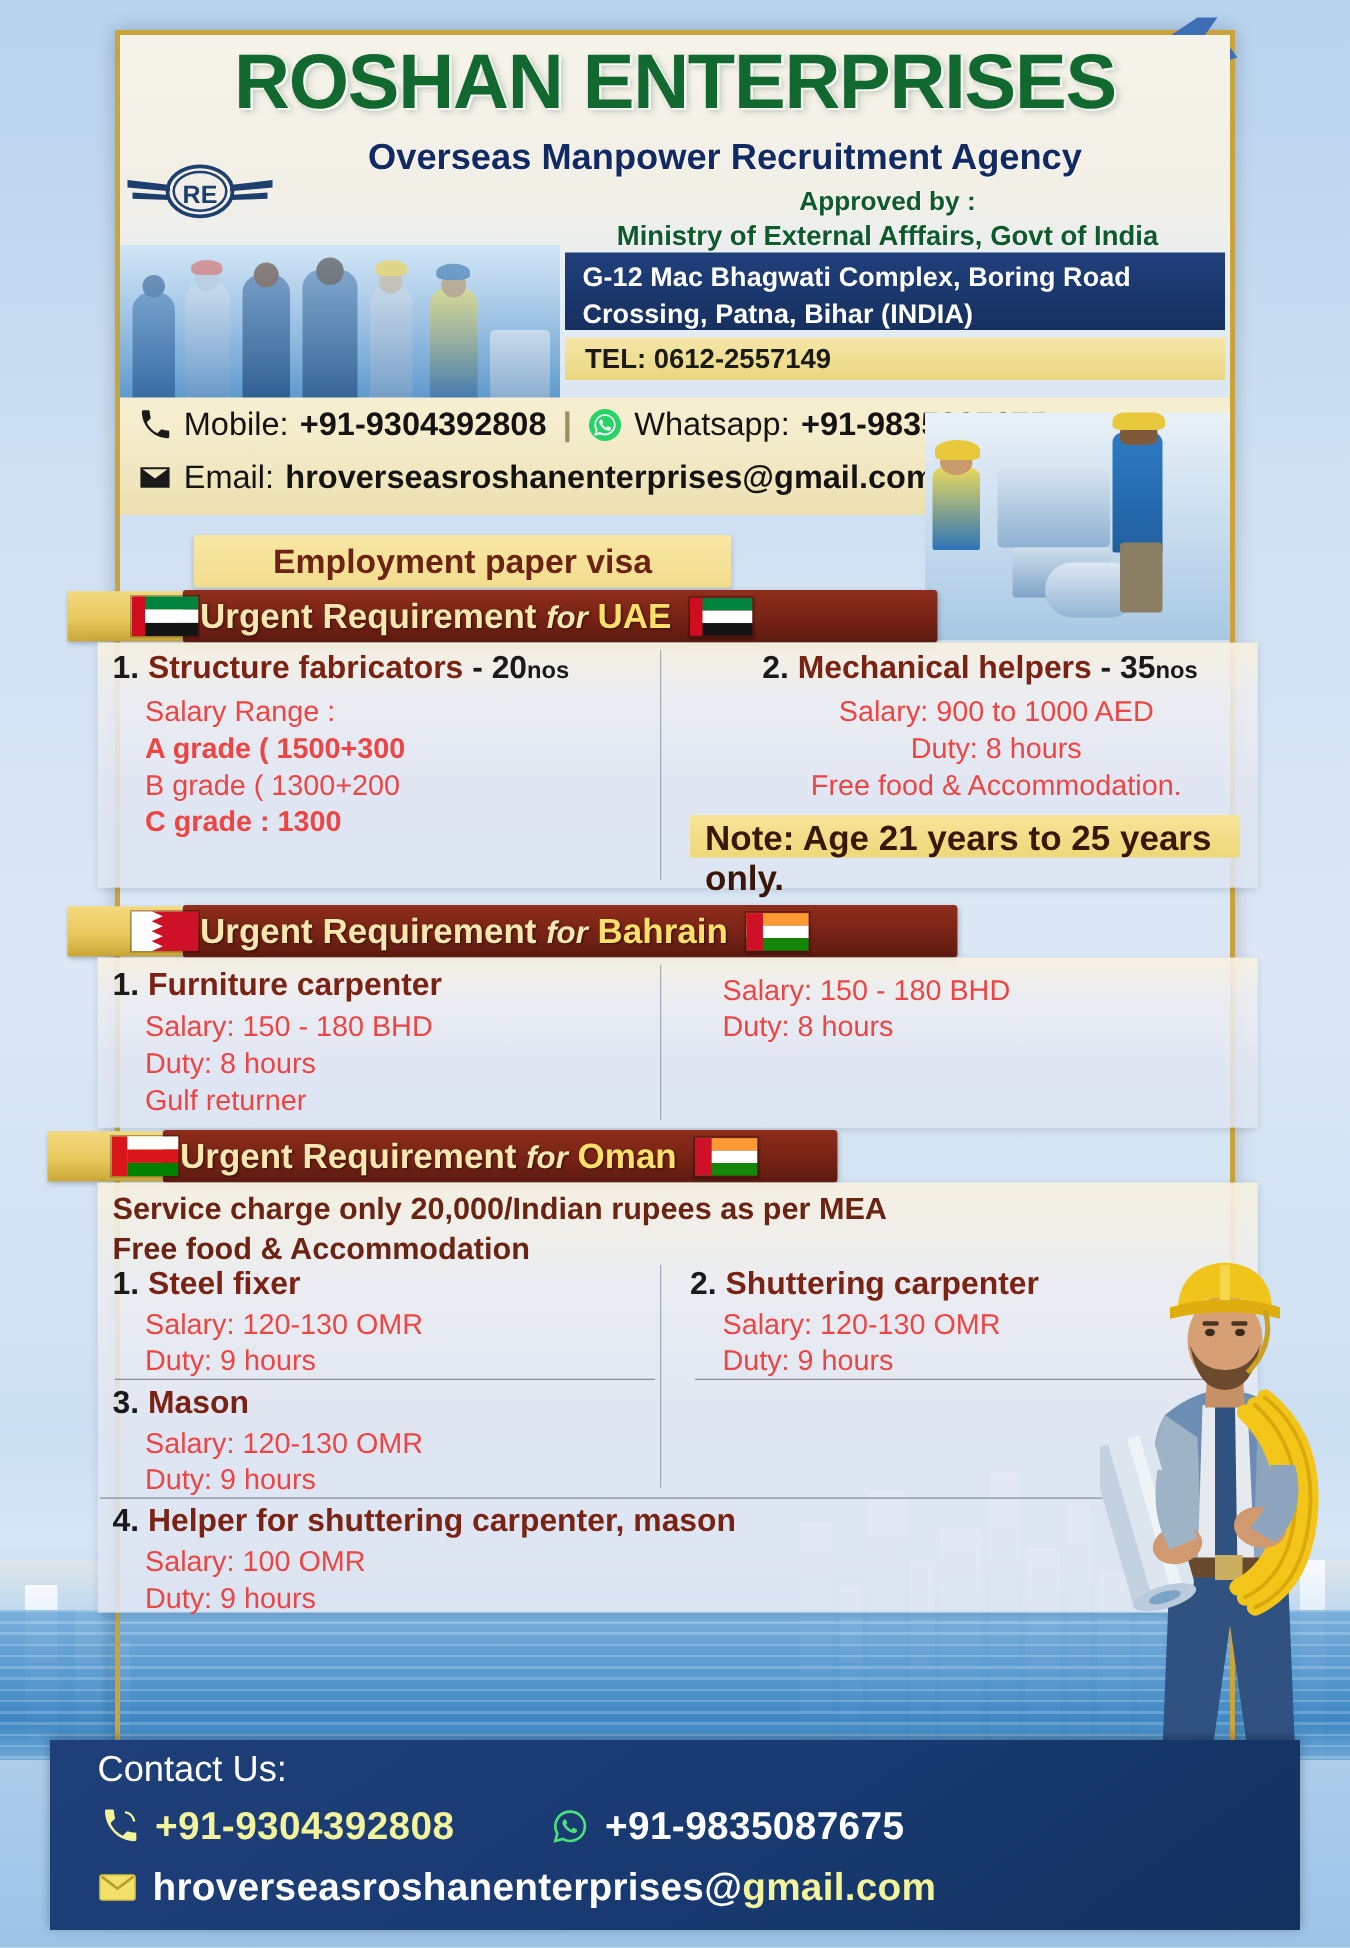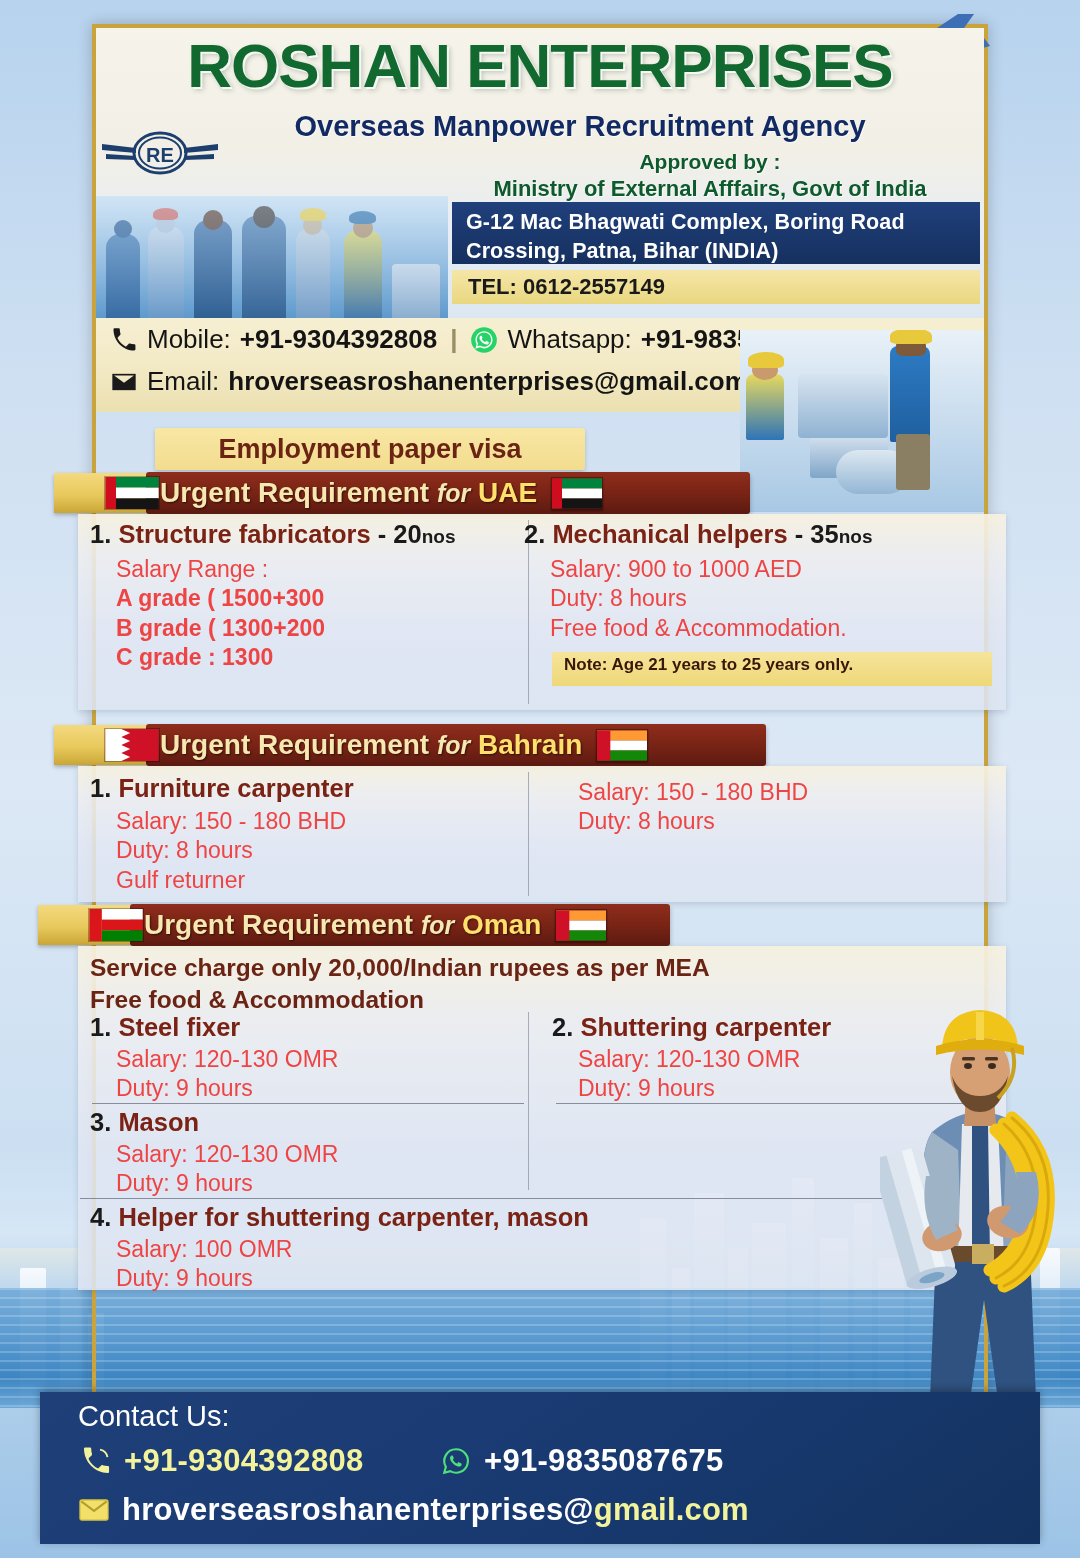--- a/index.html
+++ b/index.html
@@ -116,21 +116,21 @@
   .panel{position:absolute;
     background:linear-gradient(180deg,rgba(247,241,223,.93) 0%,rgba(238,238,240,.88) 22%,rgba(226,231,243,.86) 60%,rgba(221,229,242,.88) 100%);
     box-shadow:0 2px 6px rgba(40,60,90,.18);}
   .jt{font-size:25.5px;font-weight:bold;color:#7a2213;}
   .jt .num{color:#1a1a1a;}
   .jt .nos{font-size:19px;font-weight:bold;color:#1a1a1a;}
   .jl{font-size:23px;color:#ef4444;line-height:1.28;}
   .vdiv{position:absolute;width:1px;background:#8d96a6;opacity:.75;}
   .hdiv{position:absolute;height:1px;background:#6e7788;opacity:.8;}
   .note{position:absolute;background:linear-gradient(180deg,#f6e49a 0%,#eed878 100%);
-    font-size:17px;font-weight:bold;color:#3a1708;padding:3px 0 0 12px;}
+    font-size:28px;font-weight:bold;color:#3a1708;padding:3px 0 0 12px;}
   .svc{position:absolute;font-size:24.5px;color:#6b2414;font-weight:bold;line-height:1.3;}
 
   
   .hero{position:absolute;left:880px;top:1000px;width:200px;height:400px;overflow:hidden;}
 
   
   .footer{position:absolute;left:40px;top:1392px;width:1000px;height:152px;
     background:linear-gradient(145deg,#1f3f78 0%,#1b3c75 30%,#17396f 60%,#14325f 100%);
     box-shadow:0 -2px 8px rgba(0,0,0,.3);}
   .f-title{position:absolute;left:78px;top:1400px;font-size:29px;font-weight:normal;color:#ffffff;}
@@ -319,26 +319,26 @@
 <div style="position:absolute;left:90px;top:520px;width:430px;">
   <div class="jt">
     <span class="num">1.</span>
     <span>Structure fabricators</span>
     <span class="num">-</span>
     <span class="num">20</span><span class="nos">nos</span>
   </div>
   <div class="jl" style="padding-left:26px;margin-top:6px;">
     <div>Salary Range :</div>
     <div style="font-weight:bold;">A grade ( 1500+300</div>
-    <div style="font-weight:bold;">B grade ( 1300+200</div>
+    <div style="font-weight:normal;">B grade ( 1300+200</div>
     <div style="font-weight:bold;">C grade : 1300</div>
   </div>
 </div>
 
-<div style="position:absolute;left:524px;top:520px;width:440px;">
+<div style="position:absolute;left:564px;top:520px;width:440px;text-align:center;">
   <div class="jt">
     <span class="num">2.</span>
     <span>Mechanical  helpers</span>
     <span class="num">-</span>
     <span class="num">35</span><span class="nos">nos</span>
   </div>
   <div class="jl" style="padding-left:26px;margin-top:6px;">
     <div>Salary: 900 to 1000 AED</div>
     <div>Duty: 8 hours</div>
     <div>Free food &amp; Accommodation.</div>

